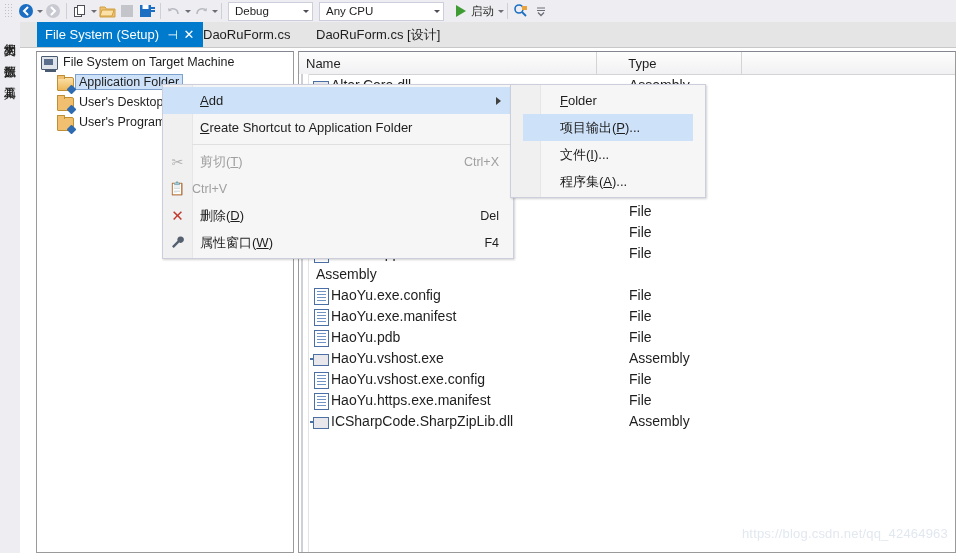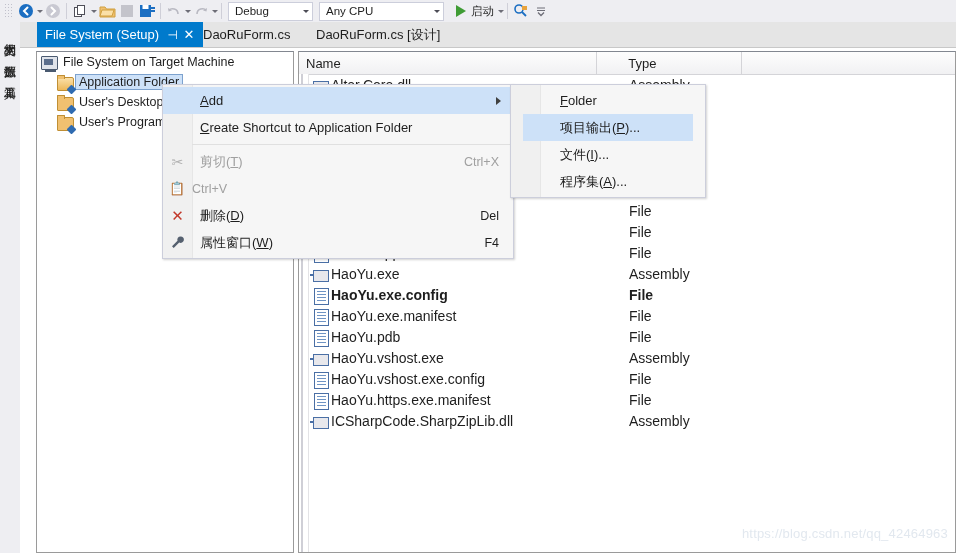--- a/index.html
+++ b/index.html
@@ -366,29 +366,23 @@
           <div class="row" style="top: 168px;">
             <div class="nm">
               <span class="ico">
                 <span class="ico-file" style="display: block; margin-top: 1px;"></span>
               </span>
               <span>HaoYu.application</span>
             </div>
             <div class="tp">File</div>
           </div>
           <div class="row" style="top: 189px;">
-            <div class="nm">
-              <span class="ico">
-                <span class="ico-asm" style="display: block; margin-top: 4px;"></span>
-              </span>
-              <span>HaoYu.exe</span>
-            </div>
-            <div class="tp">Assembly</div>
-          </div>
-          <div class="row" style="top: 210px; font-weight: bold;">
+            <div class="tp">Assembly</div>
+          </div>
+          <div class="row" style="top: 210px;">
             <div class="nm">
               <span class="ico">
                 <span class="ico-file" style="display: block; margin-top: 1px;"></span>
               </span>
               <span>HaoYu.exe.config</span>
             </div>
             <div class="tp">File</div>
           </div>
           <div class="row" style="top: 231px;">
             <div class="nm">

